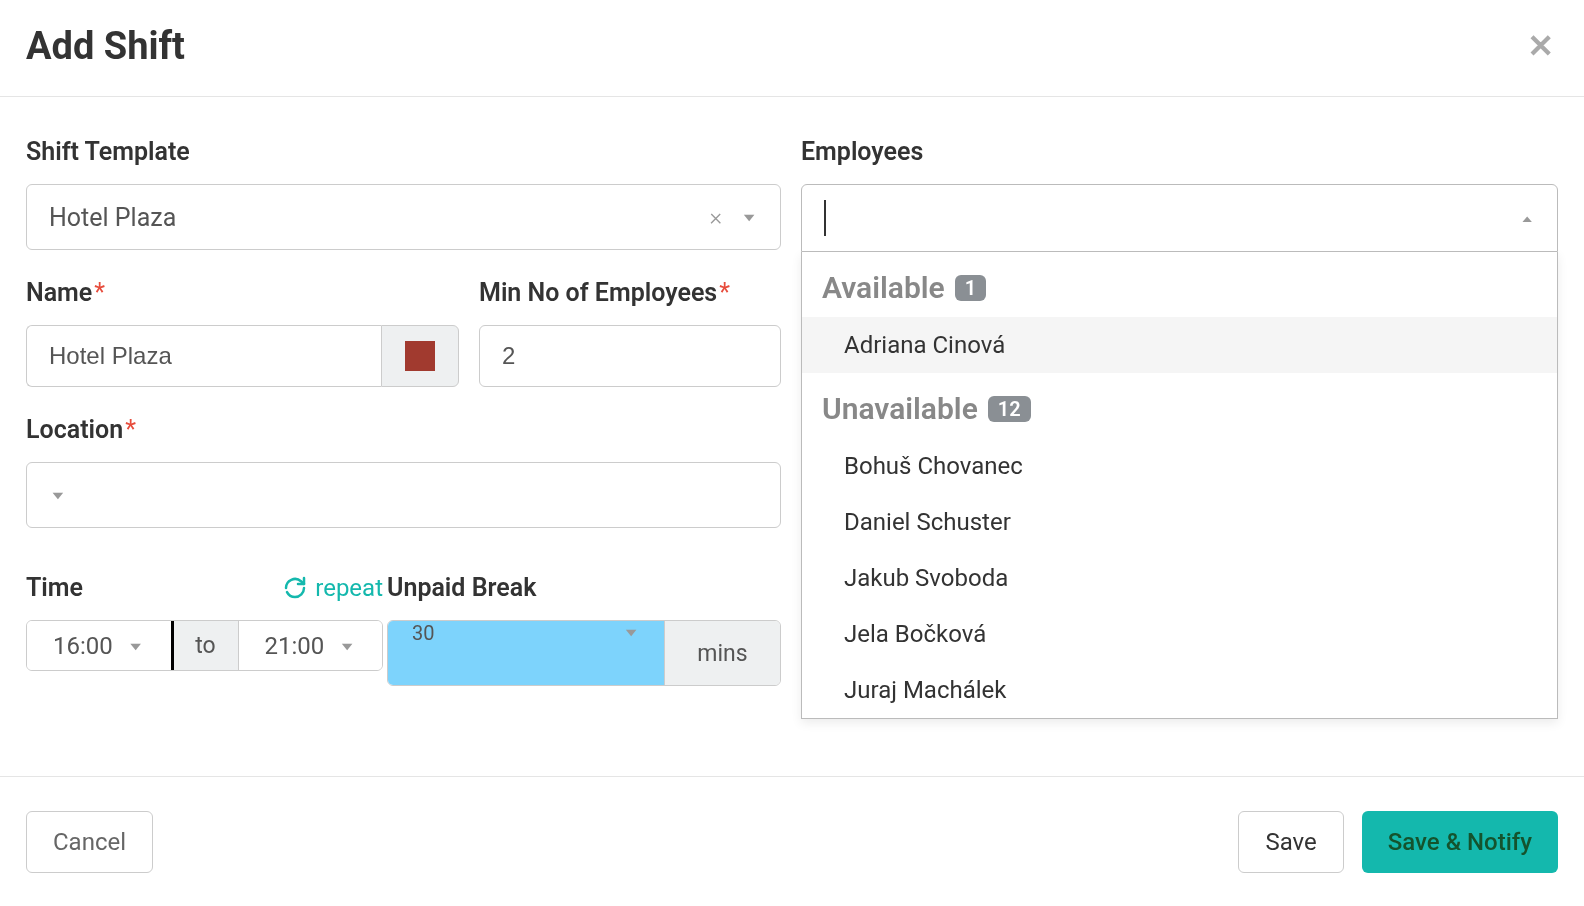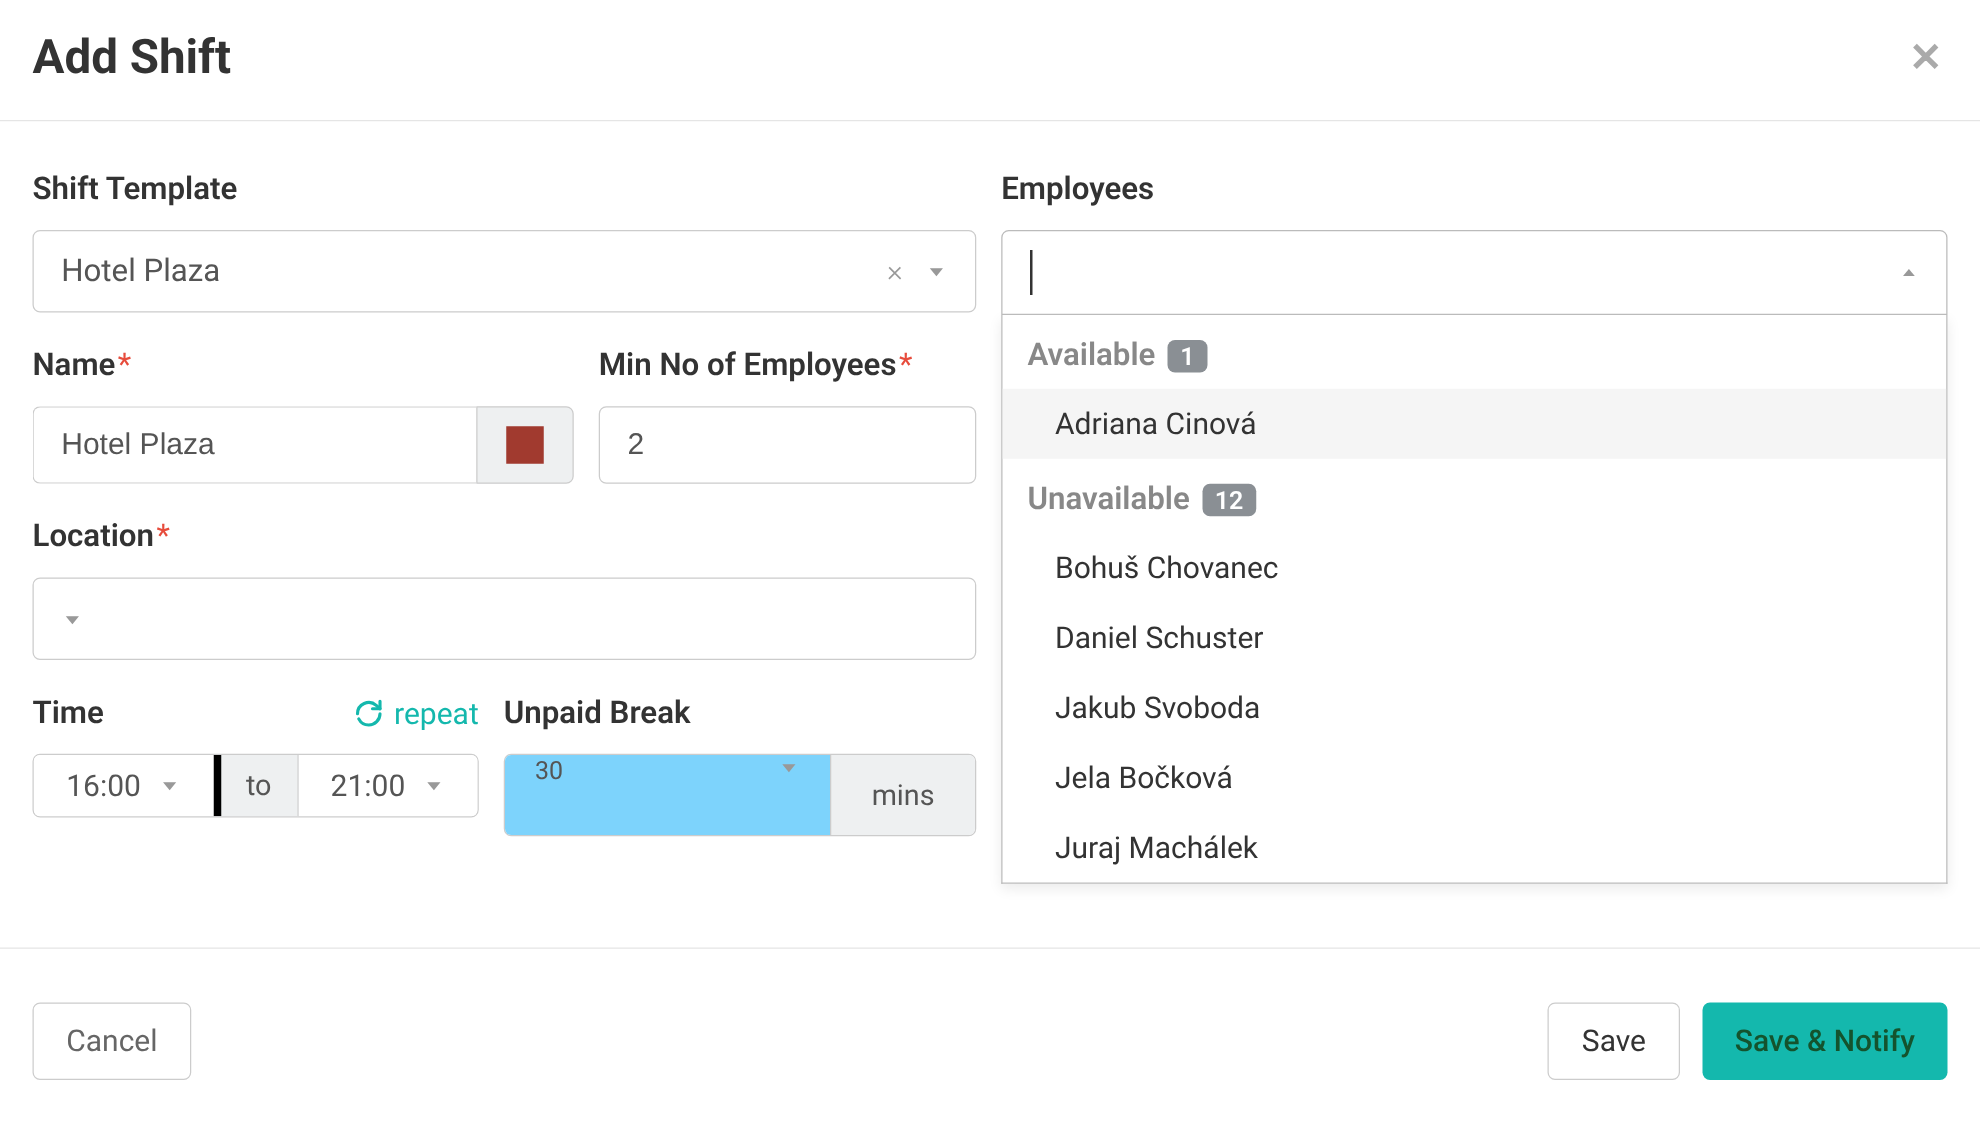--- a/index.html
+++ b/index.html
@@ -141,22 +141,22 @@
       padding: 0 22px;
       font-size: 24px;
       color: #555;
       outline: none;
     }
     .location-row {
       margin-top: 28px;
     }
     .time-row {
       display: flex;
-      gap: 20px;
-      margin-top: 28px;
+      gap: 4px;
+      margin-top: 45px;
     }
     .time-col {
       flex: 0 0 357px;
     }
     .break-col {
       flex: 1;
     }
     .time-label-row {
       display: flex;
       justify-content: space-between;
@@ -192,21 +192,21 @@
       justify-content: center;
       gap: 14px;
       font-size: 24px;
       color: #555;
       cursor: pointer;
       background: #fff;
     }
     .time-to {
       width: 68px;
       background: #eef0f1;
-      border-left: 6px solid #000000;
+      border-left: 3px solid #000000;
       border-right: 1px solid #ccc;
       display: flex;
       align-items: center;
       justify-content: center;
       font-size: 23px;
       color: #555;
     }
     .break-group {
       display: flex;
       border: 1px solid #ccc;
@@ -262,21 +262,21 @@
       max-height: 476px;
       overflow: hidden;
     }
     .group-header {
       padding: 18px 20px 12px 20px;
       display: flex;
       align-items: center;
       gap: 10px;
     }
     .group-title {
-      font-size: 25px;
+      font-size: 30px;
       font-weight: 600;
       color: #888;
     }
     .group-badge {
       background: #8a8f94;
       color: #fff;
       border-radius: 6px;
       padding: 1px 10px;
       font-size: 20px;
       font-weight: 600;
@@ -289,21 +289,21 @@
     }
     .option.highlighted {
       background: #f5f5f5;
     }
 
     .modal-footer {
       position: absolute;
       left: 0;
       right: 0;
       bottom: 0;
-      height: 148px;
+      height: 130px;
       border-top: 1px solid #e5e5e5;
       display: flex;
       align-items: center;
       padding: 0 26px;
       background: #fff;
     }
     .btn {
       height: 62px;
       border-radius: 6px;
       font-size: 24px;

